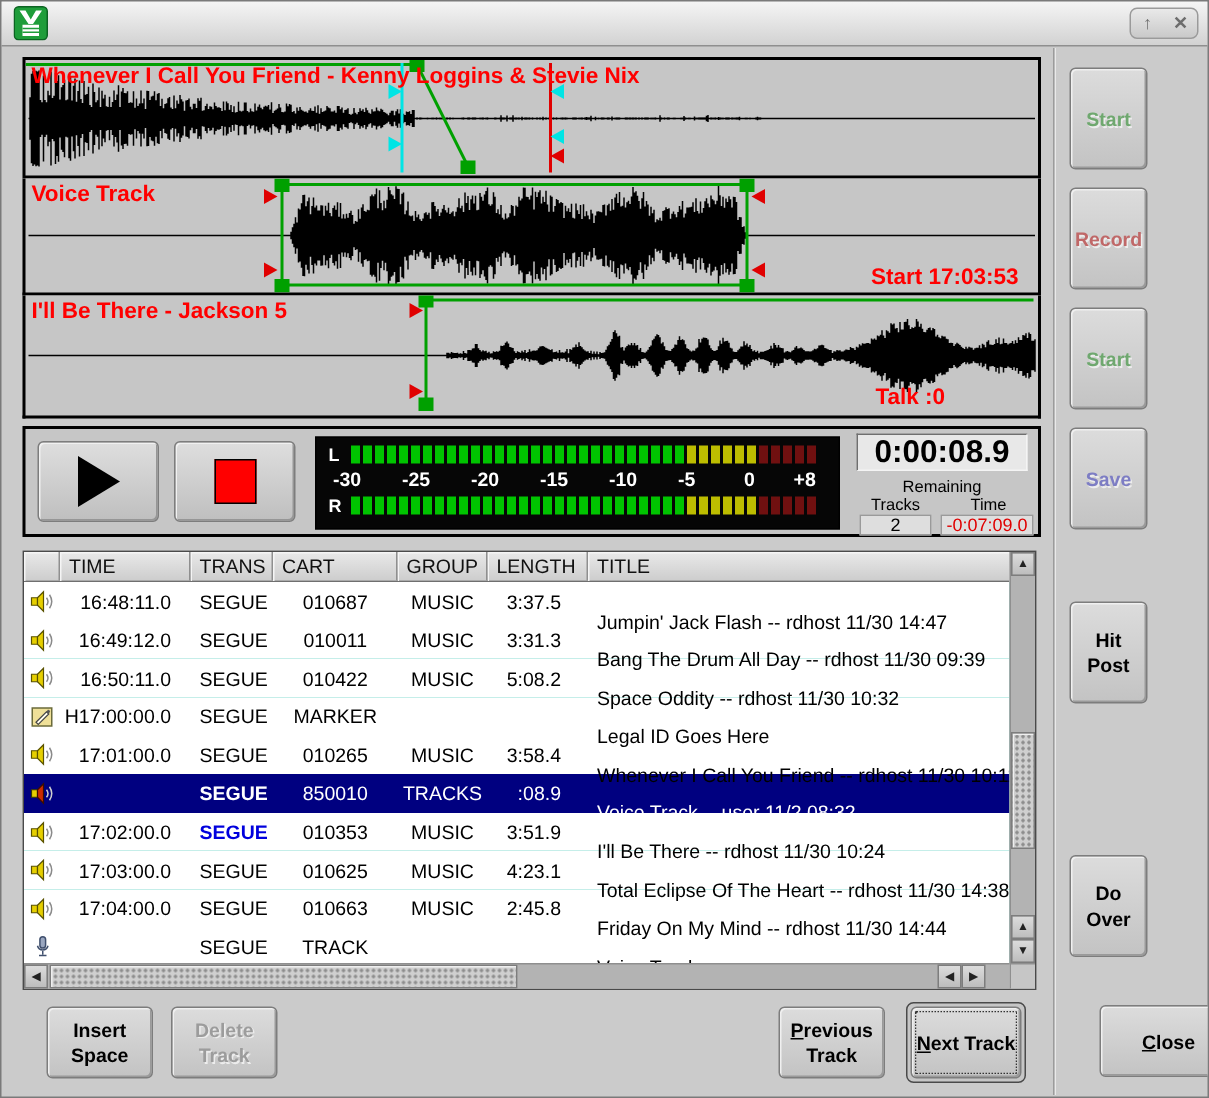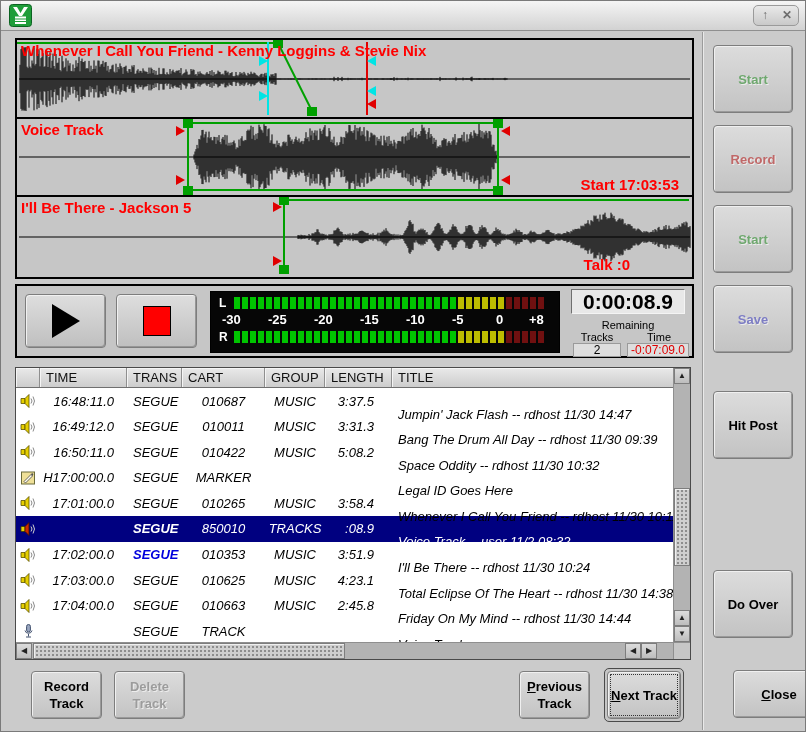--- a/index.html
+++ b/index.html
@@ -49,21 +49,21 @@
     font-size:12px;text-align:center;line-height:12px;}
   .rv-tracks{left:556px;width:48px;color:#000;}
   .rv-time{left:610px;width:62px;color:#e00000;white-space:nowrap;overflow:hidden;}
   
   .log{position:absolute;left:14px;top:366px;width:676px;height:293px;background:#fff;border:1px solid #4a4a4a;}
   .loghead{position:absolute;left:0;top:0;right:17px;height:20px;display:grid;
     grid-template-columns:24px 87px 55px 83px 60px 67px 1fr;
     background:linear-gradient(#e9e9e9,#cdcdcd);border-bottom:1px solid #6f6f6f;}
   .loghead .hc{border-right:1px solid #8f8f8f;box-shadow:inset 1px 1px 0 #f5f5f5;
     font-size:13px;color:#111;line-height:19px;padding-left:6px;overflow:hidden;}
-  .logbody{position:absolute;left:0;top:20px;right:17px;bottom:17px;background:#14b8a6;overflow:hidden;font-style:italic;}
+  .logbody{position:absolute;left:0;top:20px;right:17px;bottom:17px;background:#14b8a6;overflow:hidden;}
   .lrow{display:grid;grid-template-columns:24px 87px 55px 83px 60px 67px 1fr;height:25.6px;align-items:center;
     font-size:13px;color:#000;background:#fff;}
   .lrow.sel{background:#000080;color:#fff;}
   .lrow .ic{display:flex;justify-content:center;align-items:center;}
   .c-time{text-align:right;padding-right:13px;white-space:nowrap;}
   .c-trans{padding-left:6px;}
   .c-cart{text-align:center;}
   .c-group{text-align:center;}
   .c-len{text-align:right;padding-right:18px;}
   .c-title{padding-left:6px;white-space:nowrap;overflow:hidden;margin-top:26px;}
@@ -76,21 +76,21 @@
   .vsb .sbtn2{left:0;width:16px;height:16px;}
   .hsb .sbtn2{top:0;height:16px;width:16px;}
   .thumb{position:absolute;background:#cfcfcf;border:1px solid #7d7d7d;box-shadow:inset 1px 1px 0 #efefef;
     background-image:radial-gradient(#8d8d8d 1px,transparent 1.2px);background-size:4px 4px;background-position:center;}
   
   .bigbtn{position:absolute;border:1px solid #7d7d7d;border-radius:4px;
     background:linear-gradient(#dcdcdc,#c3c3c3);box-shadow:inset 1px 1px 0 #f0f0f0,inset -1px -1px 0 #9a9a9a;
     font-size:13px;font-weight:bold;color:#000;text-align:center;
     display:flex;align-items:center;justify-content:center;padding:2px;line-height:17px;}
   .bigbtn.dis{text-shadow:1px 1px 0 #ededed;}
-  .side{left:712px;width:80px;height:68px;}
+  .side{left:712px;width:52px;height:68px;}
   .defframe{position:absolute;left:603px;top:667px;width:80px;height:54px;border:1px solid #4a4a4a;border-radius:5px;
     display:flex;align-items:center;justify-content:center;background:#c6c6c6;}
   .defframe .bigbtn{position:relative;width:74px;height:48px;outline:1px dotted #333;outline-offset:-4px;text-align:center;}
   .vsep{position:absolute;left:701px;top:31px;bottom:1px;width:2px;
     border-left:1px solid #9b9b9b;border-right:1px solid #e9e9e9;}
   u{text-decoration:underline;}
 </style>
 </head>
 <body>
 
@@ -449,27 +449,27 @@
       <div class="sbtn2" style="right:16px">▶</div>
     </div>
     <div class="corner"></div>
   </div>
 
   <div class="vsep"></div>
   <button class="bigbtn side dis" style="top: 44px; color: rgb(111, 168, 111);">Start</button>
   <button class="bigbtn side dis" style="top: 124px; color: rgb(192, 104, 104);">Record</button>
   <button class="bigbtn side dis" style="top: 204px; color: rgb(111, 168, 111);">Start</button>
   <button class="bigbtn side dis" style="top: 284px; color: rgb(125, 125, 196);">Save</button>
-  <button class="bigbtn side" style="top: 390px; color: rgb(0, 0, 0);">Hit Post</button>
+  <button class="bigbtn side" style="top: 400px; color: rgb(0, 0, 0);">Hit Post</button>
   <button class="bigbtn side" style="top: 569px; color: rgb(0, 0, 0);">Do Over</button>
   <button class="bigbtn" style="left:732px;top:669px;width:92px;height:48px">
       <span><u>C</u>lose</span>
     </button>
 
-  <button class="bigbtn" style="left:30px;top:670px;width:71px;height:48px">Record Track</button>
+  <button class="bigbtn" style="left:30px;top:670px;width:71px;height:48px">Insert Space</button>
   <button class="bigbtn dis" style="left:113px;top:670px;width:71px;height:48px;color:#9c9c9c">Delete Track</button>
   <button class="bigbtn" style="left:518px;top:670px;width:71px;height:48px">
       <span><u>P</u>revious Track</span>
     </button>
   <div class="defframe">
     <button class="bigbtn">
         <span><u>N</u>ext Track</span>
       </button>
   </div>
 

